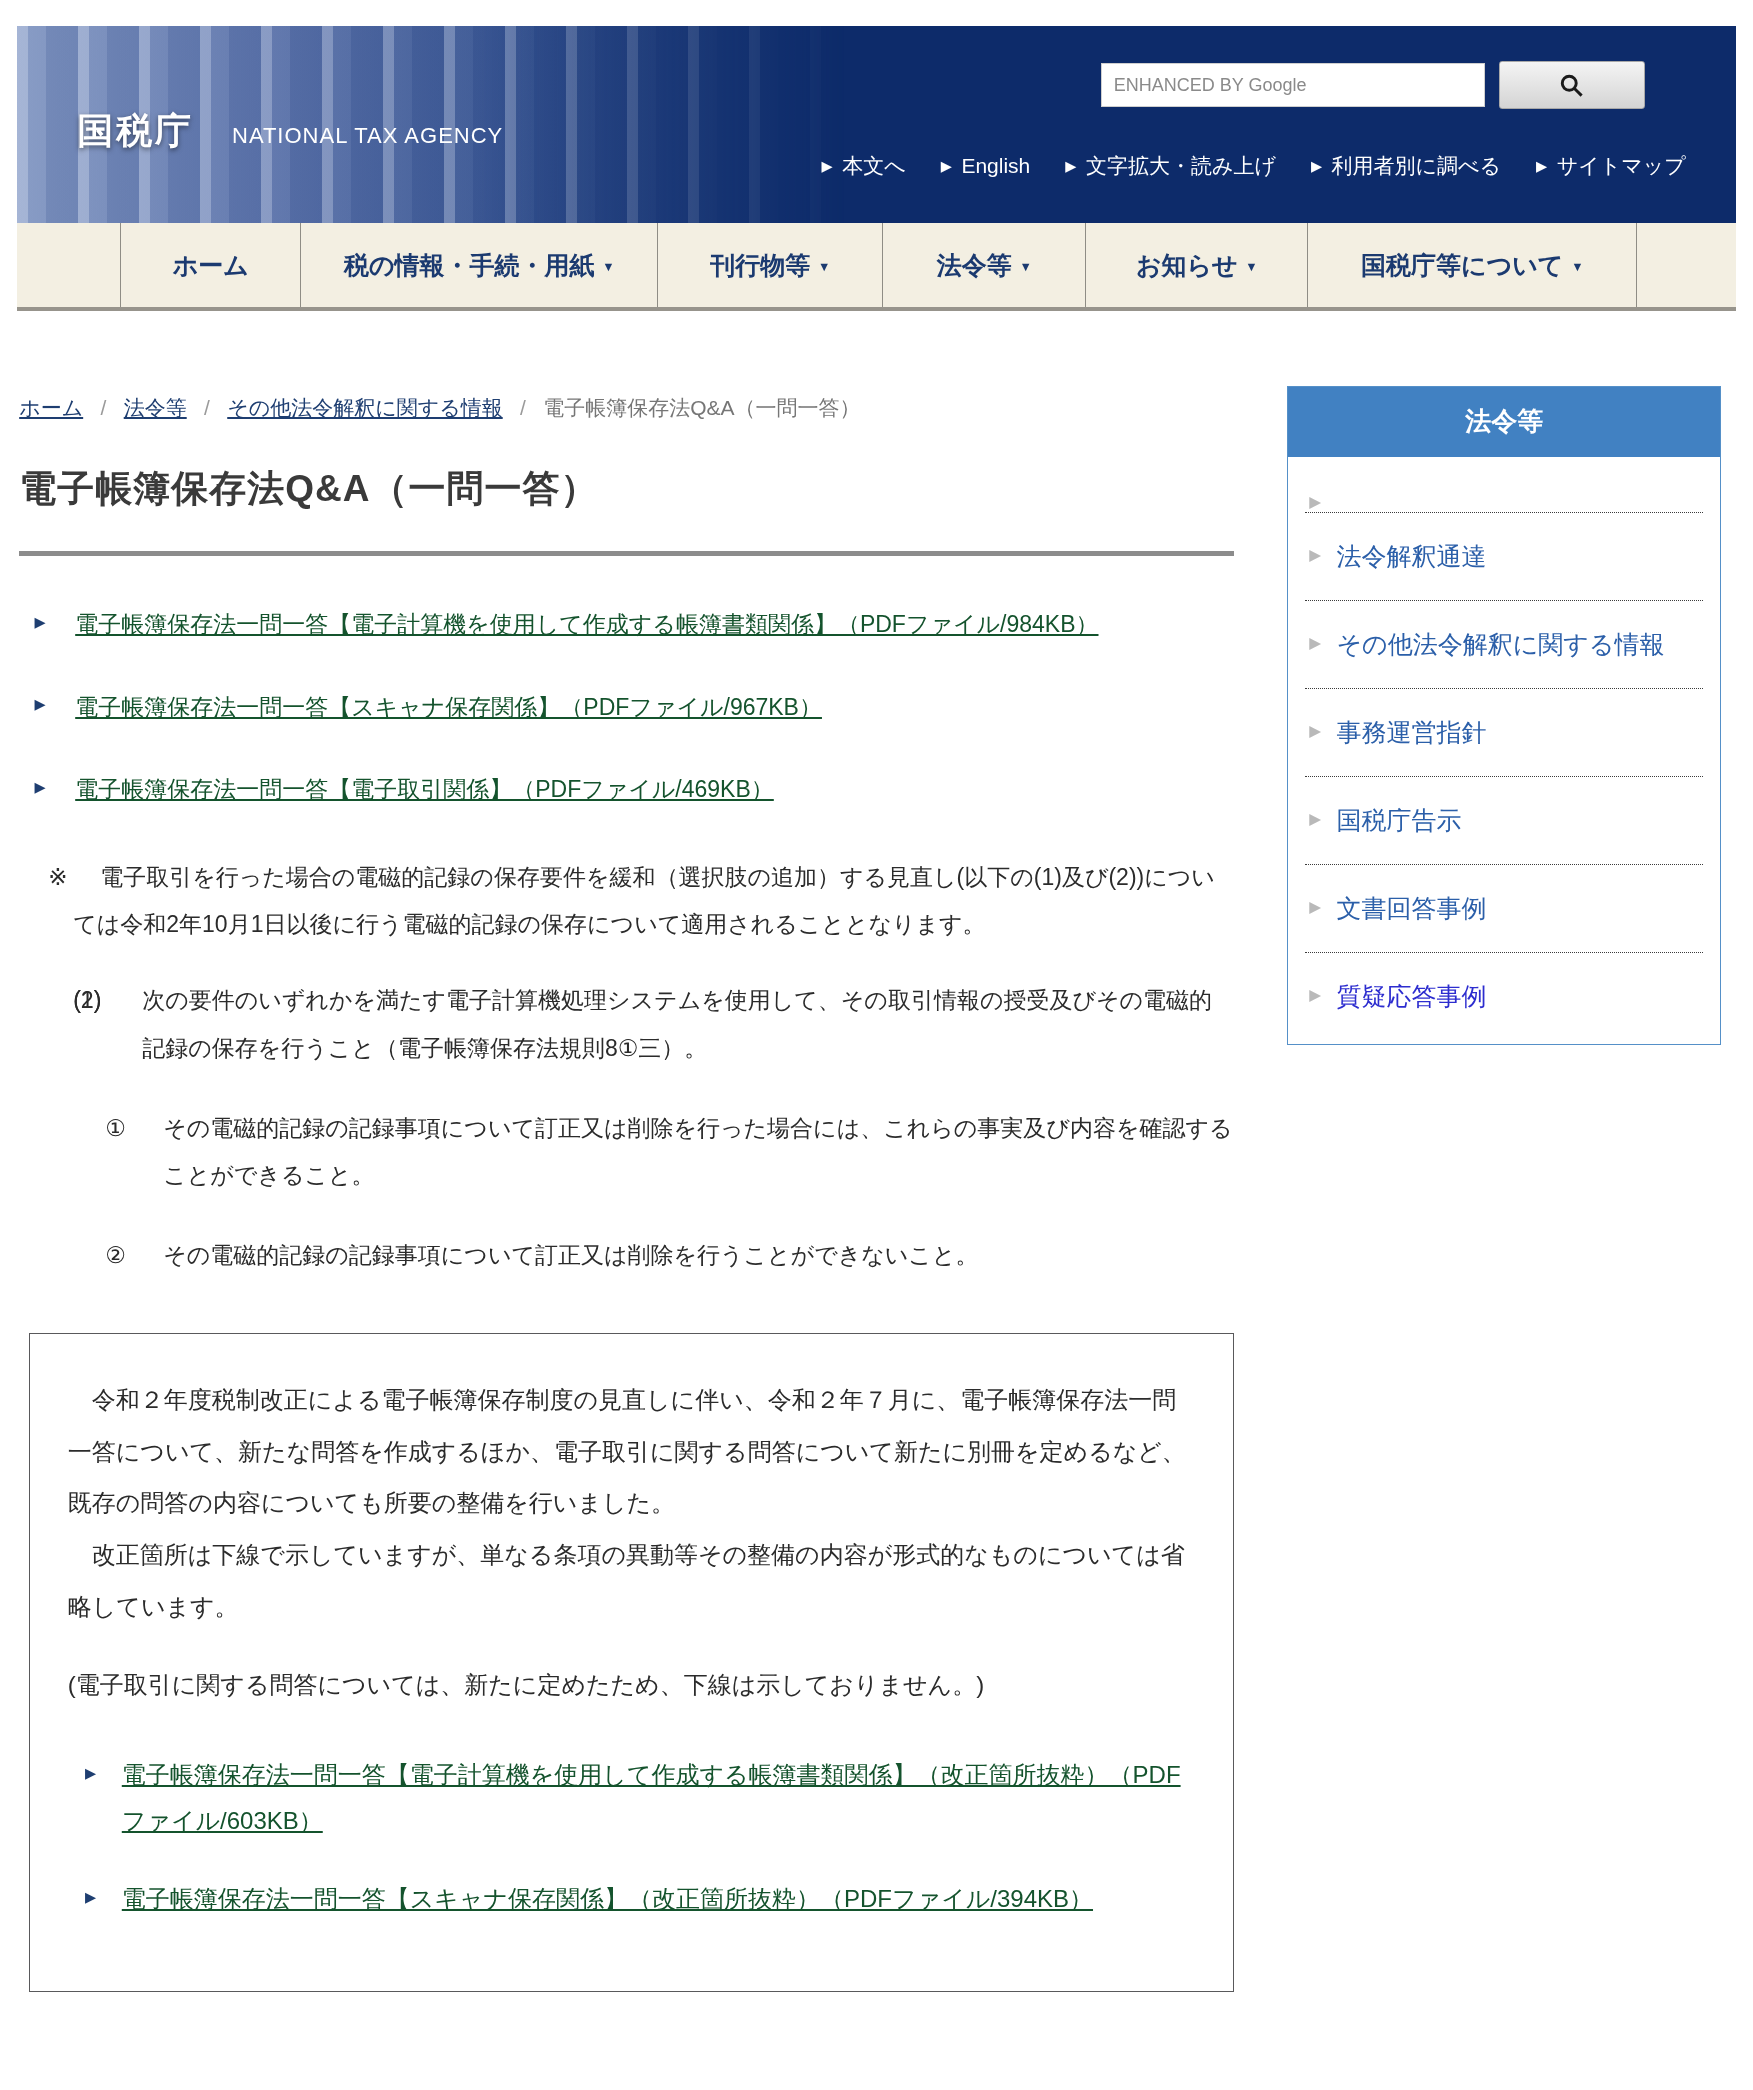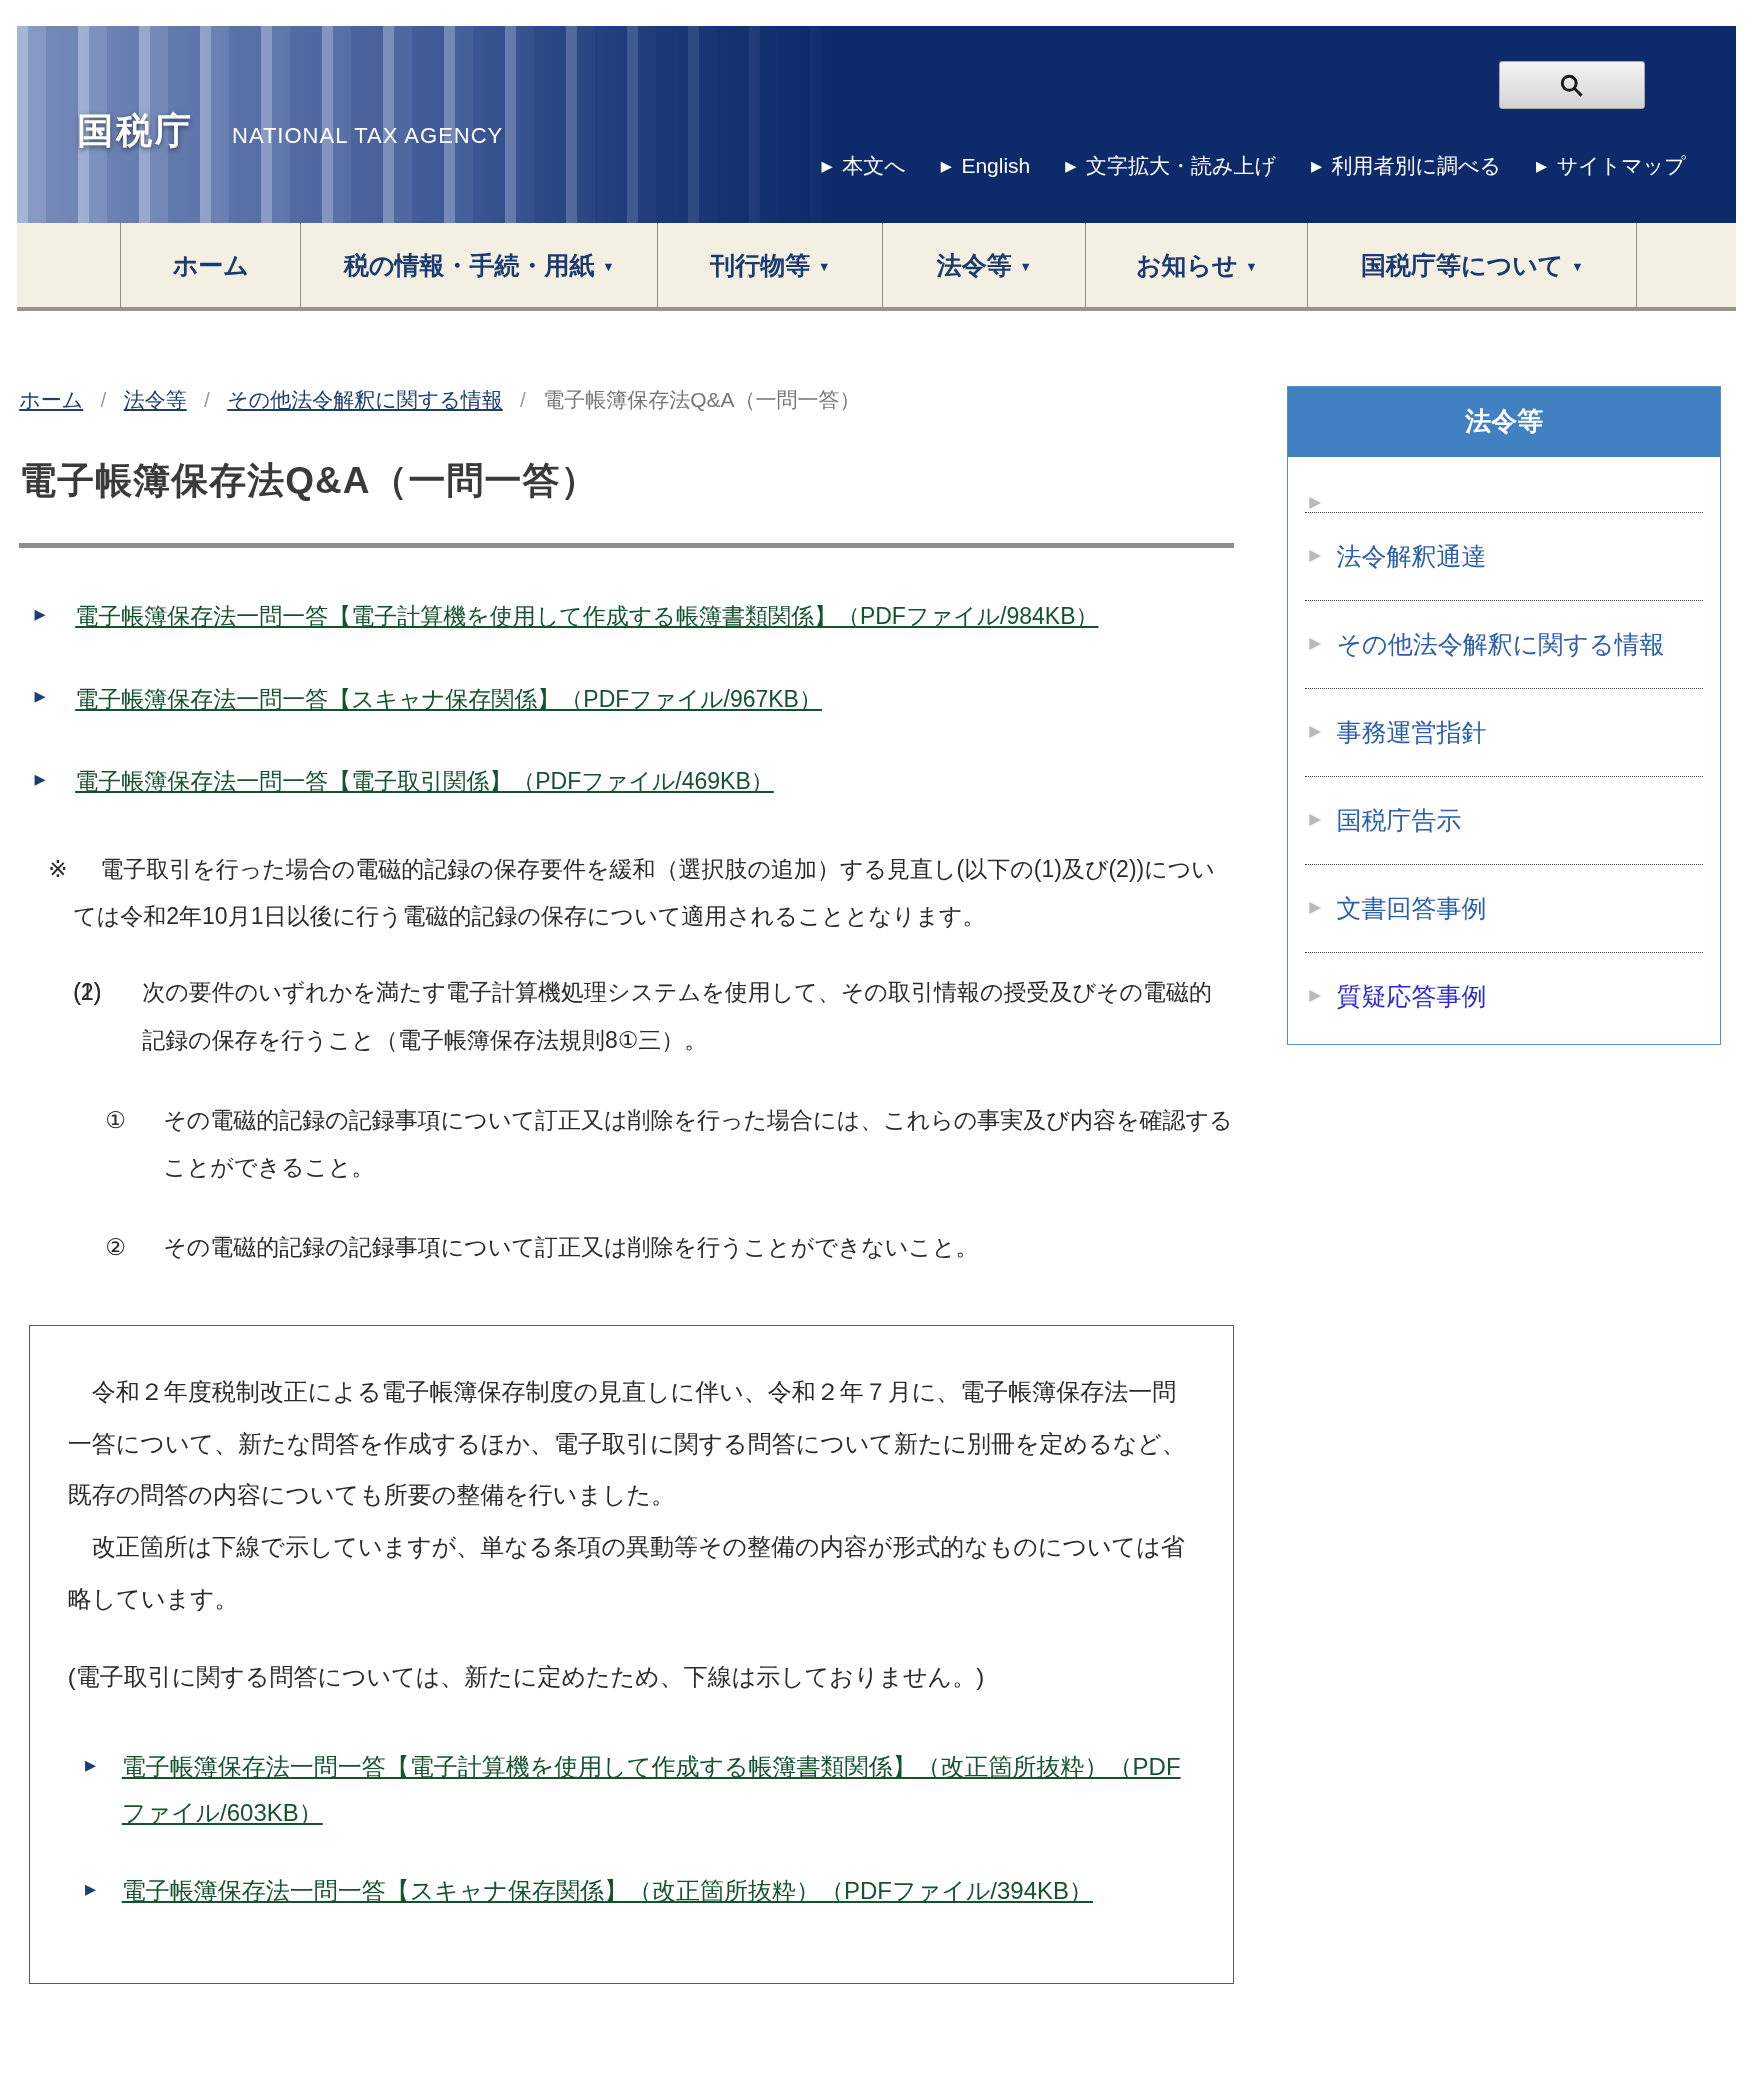--- a/index.html
+++ b/index.html
@@ -67,21 +67,21 @@
   .nav-cell .caret { font-size:12.5px; margin-top:3.8px; }
   .w-home { width:180px; } .w-zei { width:357px; } .w-kan { width:225px; }
   .w-hou { width:203px; } .w-osr { width:222px; } .w-kok { width:329px; }
 
   
   .content { display:flex; margin-top:75px; padding-left:1.9px; }
   .main-col { width:1215px; }
   .side-col { width:434px; margin-left:53px; }
 
   
-  .breadcrumb { font-size:21px; color:#767676; }
+  .breadcrumb { font-size:21px; color:#767676;margin-top:8px; }
   .breadcrumb a { color:#1e3e71; text-decoration:underline; }
   .breadcrumb .sep { color:#9a9a9a; margin:0 11.5px; }
 
   h1.page-title { font-size:37px; color:#3a3a3a; margin:42px 0 0 0; letter-spacing:1px; }
   .title-rule { height:4.8px; background:#8c8c8c; border:0; margin:37px 0 0 0; }
 
   
   .pdf-links { list-style:none; margin:50px 0 0 0; padding:0; }
   .pdf-links li { position:relative; padding-left:56px; margin-bottom:46px; font-size:23px; line-height:1.6; }
   .tri-navy { position:absolute; left:15.4px; top:4.8px; color:#1e3e71; font-size:14.4px; }
@@ -121,20 +121,21 @@
 
 <div class="page">
 
   <header class="site-header">
     <div class="hero-photo"></div>
     <div class="logo-row">
       <a href="#" class="logo-jp">国税庁</a>
       <span class="logo-en">NATIONAL TAX AGENCY</span>
     </div>
     <div class="search-area">
+      <input class="search-input" type="text" placeholder="ENHANCED BY Google" style="">
       <button class="search-button">
         <span style="display:inline-flex;">
           <svg width="27" height="27" viewBox="0 0 24 24" fill="none" stroke="#1a1a1a" stroke-width="2.6">
             <circle cx="10" cy="10" r="6.2"></circle>
             <line x1="14.6" y1="14.6" x2="21" y2="21"></line>
           </svg>
         </span>
       </button>
     </div>
     <ul class="utility">

